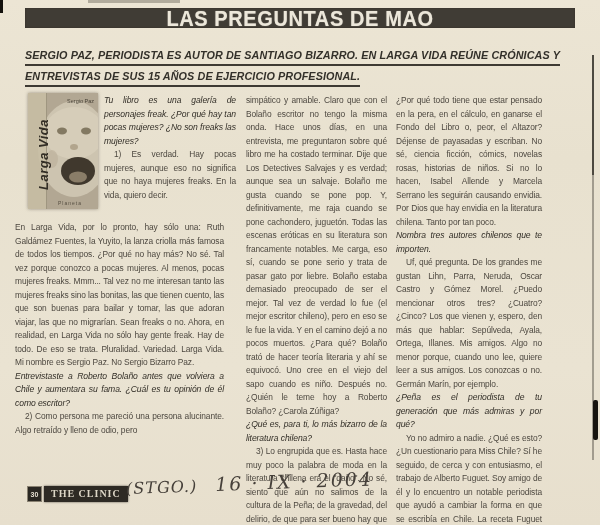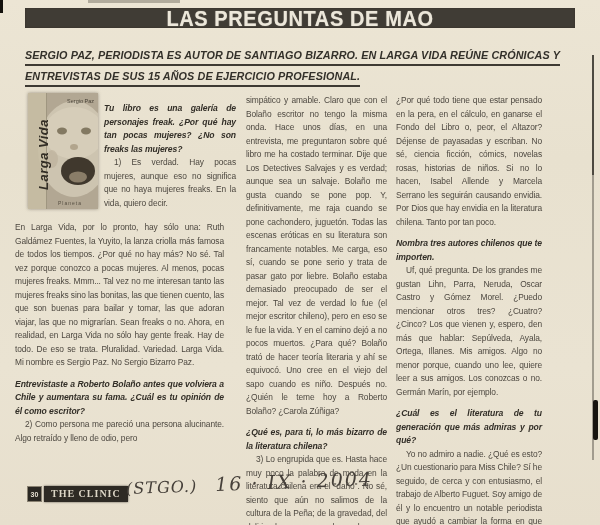--- a/index.html
+++ b/index.html
@@ -45,21 +45,21 @@
     position:absolute;left:-40px;top:54px;width:110px;
     transform:rotate(-90deg);transform-origin:center;
     font-weight:bold;font-style:italic;font-size:13px;color:#332e26;
     letter-spacing:.5px;text-align:center;display:block;
   }
   .cover-author{position:absolute;right:4px;top:5px;font-size:5.5px;color:#453f34;}
   .cover-publisher{position:absolute;left:30px;bottom:3px;font-size:5px;color:#554e41;letter-spacing:1px;}
   
   .col{position:absolute;font-size:8.4px;line-height:13.5px;text-align:justify;letter-spacing:-.1px;}
   .col p{margin:0;}
-  .col .q{font-weight:bold;font-style:italic;color:#322e27;font-size:8.6px;margin-top:8px;}
+  .col .q{font-weight:normal;font-style:italic;color:#322e27;font-size:8.6px;}
   .col .a-indent{text-indent:10px;}
   .col1-top{left:104px;top:94px;width:132px;}
   .col1-bottom{left:15px;top:221px;width:209px;}
   .col2{left:246px;top:94px;width:141px;}
   .col3{left:396px;top:94px;width:146px;}
   
   .footer-left{position:absolute;left:27px;top:486px;display:flex;align-items:center;gap:2px;border-radius:7px;}
   .page-num-box{
     background:#2a2722;color:#e6e0d2;font-size:7px;font-weight:bold;
     width:13px;height:14px;display:flex;align-items:center;justify-content:center;
@@ -141,21 +141,21 @@
   <div class="col col2">
     <p>simpático y amable. Claro que con el Bolaño escritor no tengo la misma onda. Hace unos días, en una entrevista, me preguntaron sobre qué libro me ha costado terminar. Dije que Los Detectives Salvajes y es verdad; aunque sea un salvaje. Bolaño me gusta cuando se pone pop. Y, definitivamente, me raja cuando se pone cachondero, juguetón. Todas las escenas eróticas en su literatura son francamente notables. Me carga, eso sí, cuando se pone serio y trata de pasar gato por liebre. Bolaño estaba demasiado preocupado de ser el mejor. Tal vez de verdad lo fue (el mejor escritor chileno), pero en eso se le fue la vida. Y en el camino dejó a no pocos muertos. ¿Para qué? Bolaño trató de hacer teoría literaria y ahí se equivocó. Uno cree en el viejo del sapo cuando es niño. Después no. ¿Quién le teme hoy a Roberto Bolaño? ¿Carola Zúñiga?</p>
     <p class="q">¿Qué es, para ti, lo más bizarro de la literatura chilena?</p>
     <p class="a-indent">3) Lo engrupida que es. Hasta hace muy poco la palabra de moda en la literatura chilena era el "daño". No sé, siento que aún no salimos de la cultura de la Peña; de la gravedad, del delirio, de que para ser bueno hay que ser enredado, profundo o, ahora último, gay. Pamplinas. ¿Por qué no escriben cosas simples? O, mejor que eso ¿simplemente buenas historias?</p>
   </div>
 
   <div class="col col3">
     <p>¿Por qué todo tiene que estar pensado en la pera, en el cálculo, en ganarse el Fondo del Libro o, peor, el Altazor? Déjense de payasadas y escriban. No sé, ciencia ficción, cómics, novelas rosas, historias de niños. Si no lo hacen, Isabel Allende y Marcela Serrano les seguirán causando envidia. Por Dios que hay envidia en la literatura chilena. Tanto por tan poco.</p>
     <p class="q">Nombra tres autores chilenos que te importen.</p>
     <p class="a-indent">Uf, qué pregunta. De los grandes me gustan Lihn, Parra, Neruda, Oscar Castro y Gómez Morel. ¿Puedo mencionar otros tres? ¿Cuatro? ¿Cinco? Los que vienen y, espero, den más que hablar: Sepúlveda, Ayala, Ortega, Illanes. Mis amigos. Algo no menor porque, cuando uno lee, quiere leer a sus amigos. Los conozcas o no. Germán Marín, por ejemplo.</p>
-    <p class="q">¿Cuál es el literatura de tu generación que más admiras y por qué?</p>
+    <p class="q">¿Peña es el periodista de tu generación que más admiras y por qué?</p>
     <p class="a-indent">Yo no admiro a nadie. ¿Qué es esto? ¿Un cuestionario para Miss Chile? Sí he seguido, de cerca y con entusiasmo, el trabajo de Alberto Fuguet. Soy amigo de él y lo encuentro un notable periodista que ayudó a cambiar la forma en que se escribía en Chile. La receta Fuguet es simple: no lo pienses mucho, escribe. No hables de lo que no sabes, escribe. No trates de pasarte de listo, escribe.</p>
   </div>
 
   <div class="footer-left">
     <span class="page-num-box">30</span>
     <span class="clinic-box">THE CLINIC</span>
   </div>
 
   <div class="handwriting">
     <span class="hw-place">(STGO.)</span>

